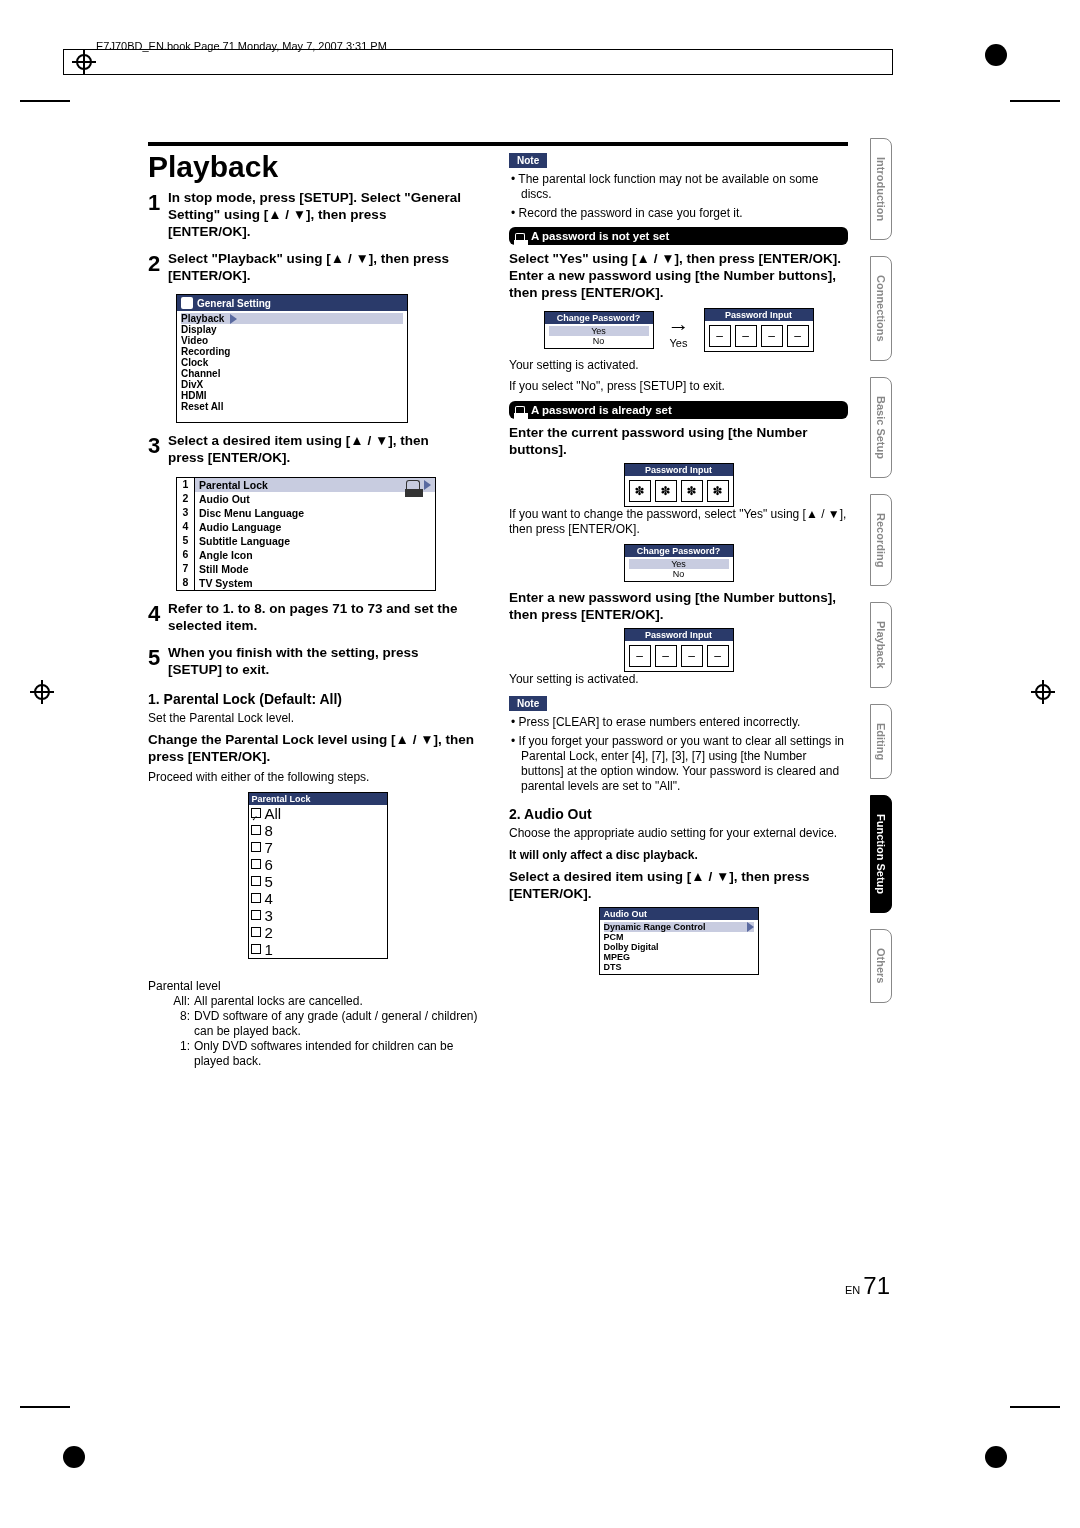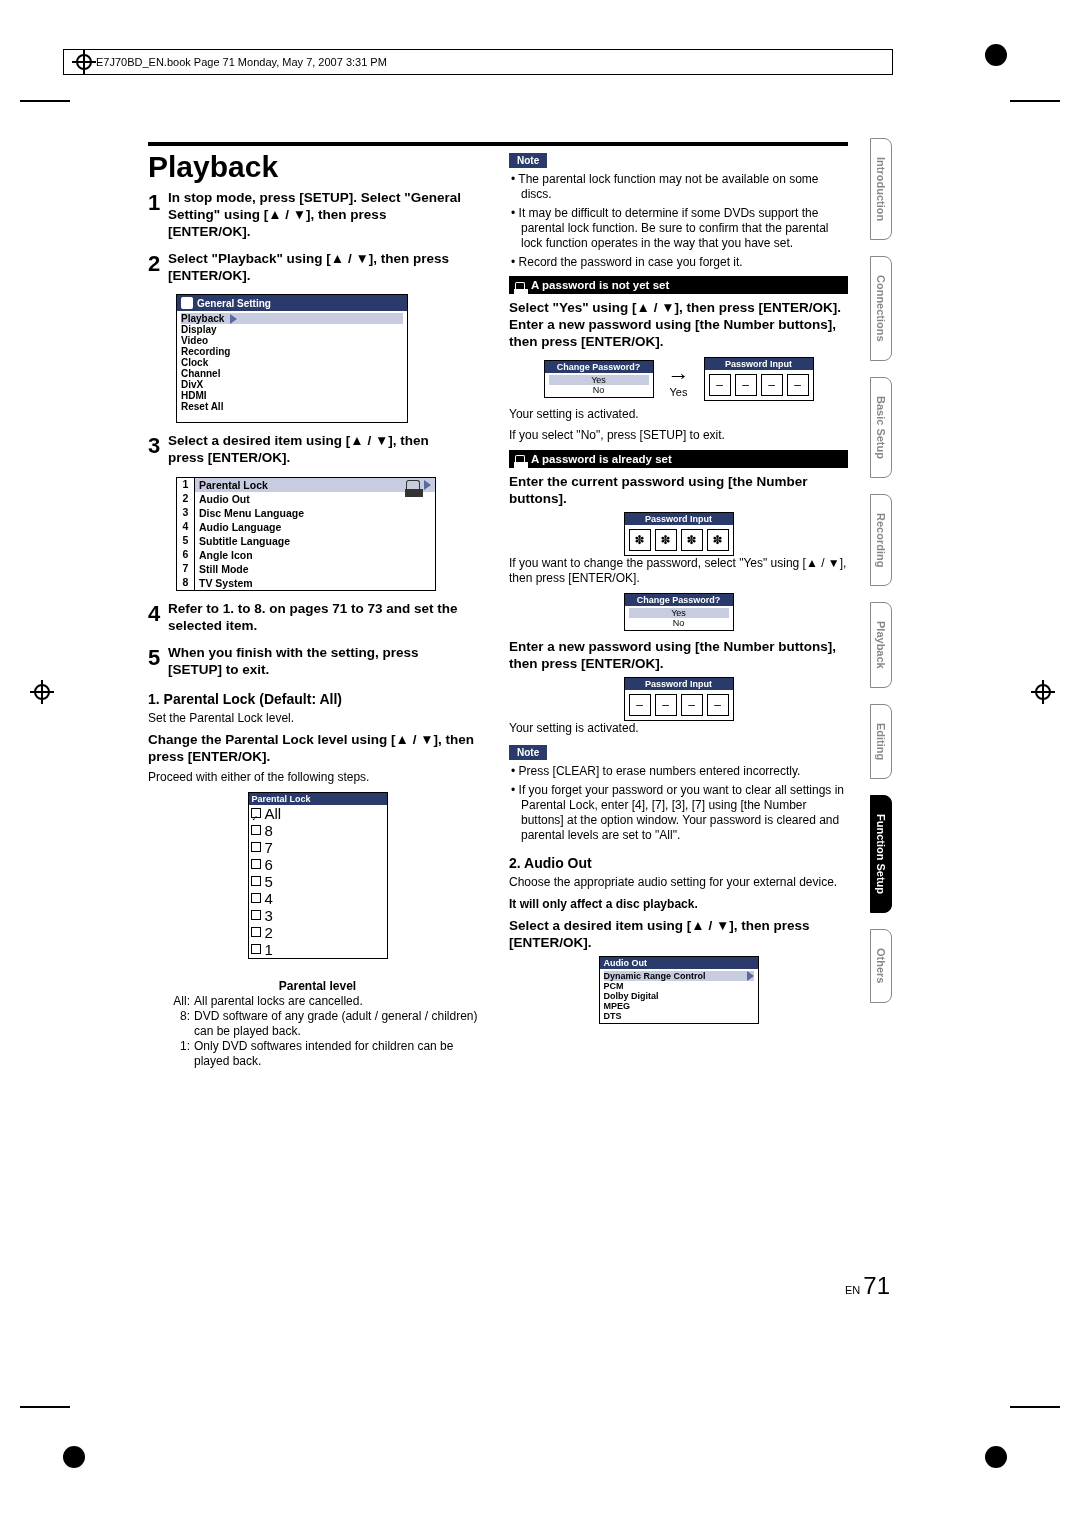--- a/index.html
+++ b/index.html
@@ -8,21 +8,21 @@
 
   
   .regmark { position: absolute; width: 22px; height: 22px; border-radius: 50%; background: #000; }
   .regmark::before, .regmark::after { content: ""; position: absolute; background: #000; }
   .regline-h { position: absolute; height: 2px; background: #000; }
   .crosshair { position: absolute; width: 24px; height: 24px; }
   .crosshair::before { content:""; position:absolute; left:11px; top:0; width:2px; height:24px; background:#000;}
   .crosshair::after  { content:""; position:absolute; top:11px; left:0; height:2px; width:24px; background:#000;}
   .crosshair .circ { position:absolute; left:4px; top:4px; width:16px; height:16px; border:2px solid #000; border-radius:50%; }
 
-  .header-line { position: absolute; left: 96px; top: 56px; font-size: 11px; }
+  .header-line { position: absolute; left: 96px; top: 40px; font-size: 11px; }
   .header-box { position: absolute; left: 63px; top: 49px; width: 830px; height: 26px; border: 1px solid #000; }
 
   .content { position: absolute; left: 148px; top: 142px; width: 700px; }
   .two-col { display: flex; gap: 22px; }
   .col { width: 340px; }
 
   h1.main { font-family: Arial, sans-serif; font-weight: bold; font-size: 30px; margin-bottom: 6px; }
   .rule { height: 4px; background: #000; margin-bottom: 4px; }
 
   .step-n { font-family: Arial; font-weight: bold; font-size: 22px; display: inline-block; width: 20px; vertical-align: top; }
@@ -49,31 +49,31 @@
   .plain { font-size: 12px; line-height: 1.3; margin-bottom: 6px;}
   .bold-line { font-weight: bold; font-size: 13.5px; line-height:1.25; margin-bottom:4px;}
 
   .pl-box { width:140px; border:1px solid #000; margin: 4px auto 8px auto;}
   .pl-box .hd { background:#2a3a6a; color:#fff; font-size:9px; font-weight:bold; padding:1px 3px;}
   .pl-box .rw { display:flex; font-size:15px; align-items:center; padding:0 2px;}
   .pl-box .rw .cb { width:10px; height:10px; border:1px solid #000; margin-right:4px;}
   .pl-box .rw .cb.ck::after{ content:"✓"; font-size:8px; position:relative; top:-2px;}
 
   .defs { font-size:12px; line-height:1.25;}
-  .defs dt {font-weight:bold; margin-top:20px;text-align:center;}
+  .defs dt {font-weight:normal; margin-top:20px;}
   .defs .drow { display:flex; }
   .defs .drow .lbl { width:46px; text-align:right; padding-right:4px;}
   .defs .drow .val { flex:1;}
 
   .note-badge { display:inline-block; background:#2a3a6a; color:#fff; font-size:10px; font-weight:bold; padding:2px 8px; margin-bottom:4px;}
   .note-list { font-size:12px; line-height:1.25; }
   .note-list li { margin-left:12px; margin-bottom:4px; list-style: none; text-indent:-10px;}
   .note-list li::before{ content:"• ";}
 
-  .black-bar { background:#000; color:#fff; font-weight:bold; font-size:11.5px; padding:3px 6px; display:flex; align-items:center; gap:6px; margin:6px 0;}
+  .black-bar { background:#000; color:#fff; font-weight:bold; font-size:11.5px; padding:3px 6px; display:flex; align-items:center; gap:6px; margin:6px 0;border-radius:6px;}
   .lock-white { width:10px; height:7px; border:1px solid #fff; border-bottom:none; border-radius:2px 2px 0 0; position:relative;}
   .lock-white::after{ content:""; position:absolute; left:-2px; top:6px; width:14px; height:6px; background:#fff;}
 
   .mini-row { display:flex; gap:14px; align-items:center; justify-content:center; margin:6px 0;}
   .mini-box { border:1px solid #000; }
   .mini-box .hd { background:#2a3a6a; color:#fff; font-size:9px; font-weight:bold; text-align:center; padding:1px 6px;}
   .mini-box .body { font-size:9px; padding:2px 4px;}
   .mini-box .hl { background:#c8cce0;}
   .arrow { font-size:22px;}
   .pw-cells { display:flex; gap:4px; padding:4px;}
@@ -259,21 +259,20 @@
               <div class="lbl">1:</div>
               <div class="val">Only DVD softwares intended for children can be played back.</div>
             </div>
         </div>
       </div>
 
       <div class="col">
         <div class="note-badge">Note</div>
         <ul class="note-list">
           <li>The parental lock function may not be available on some discs.</li>
-          <li>It may be difficult to determine if some DVDs support the parental lock function. Be sure to confirm that the parental lock function operates in the way that you have set.</li>
           <li>Record the password in case you forget it.</li>
         </ul>
 
         <div class="black-bar">
             <span class="lock-white"></span>
             <span>A password is not yet set</span>
           </div>
         <div class="bold-line">Select "Yes" using [▲ / ▼], then press [ENTER/OK]. Enter a new password using [the Number buttons], then press [ENTER/OK].</div>
 
         <div class="mini-row">

